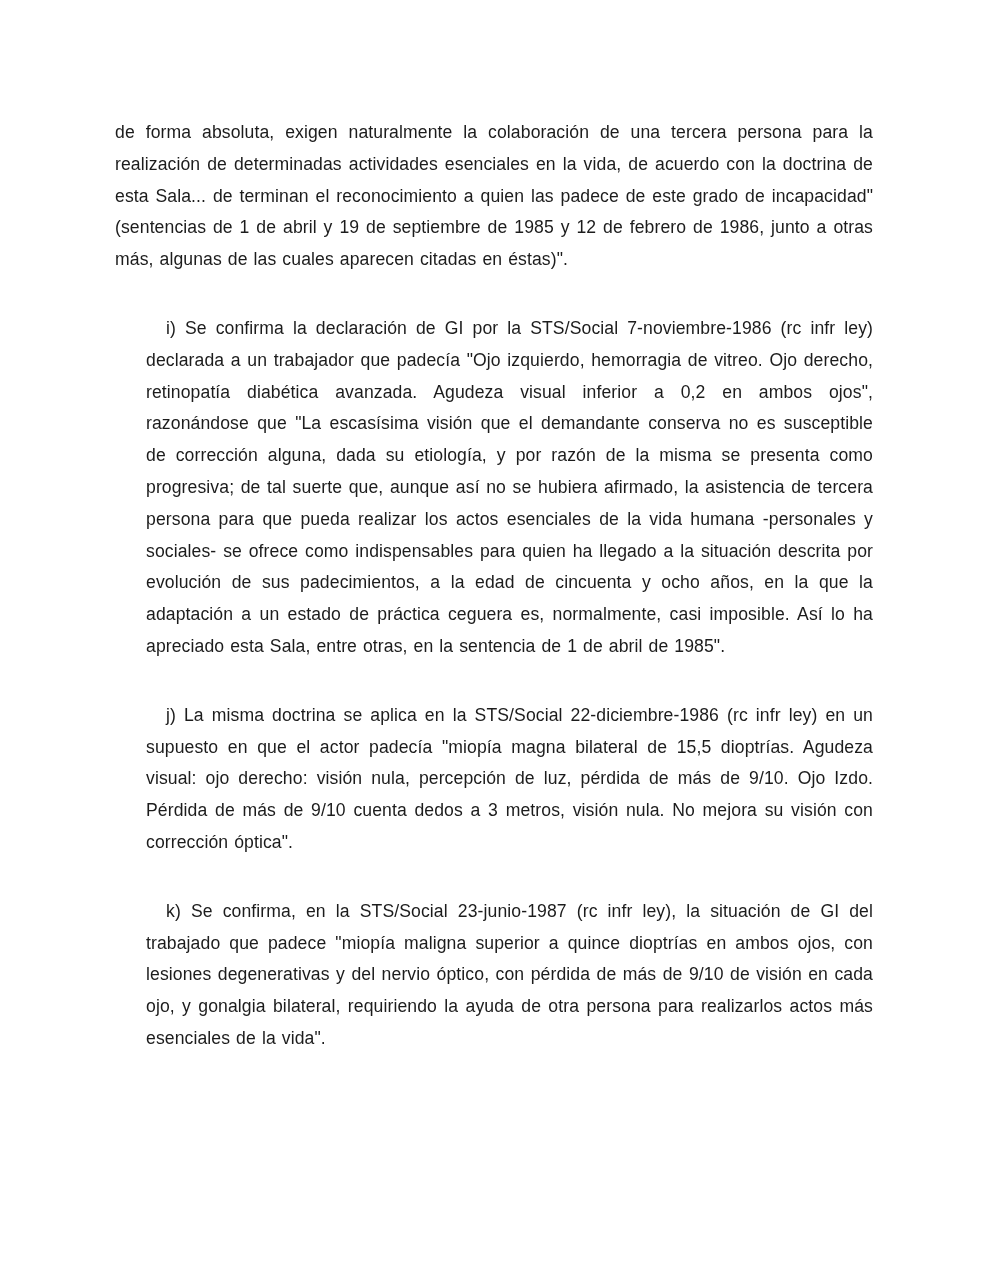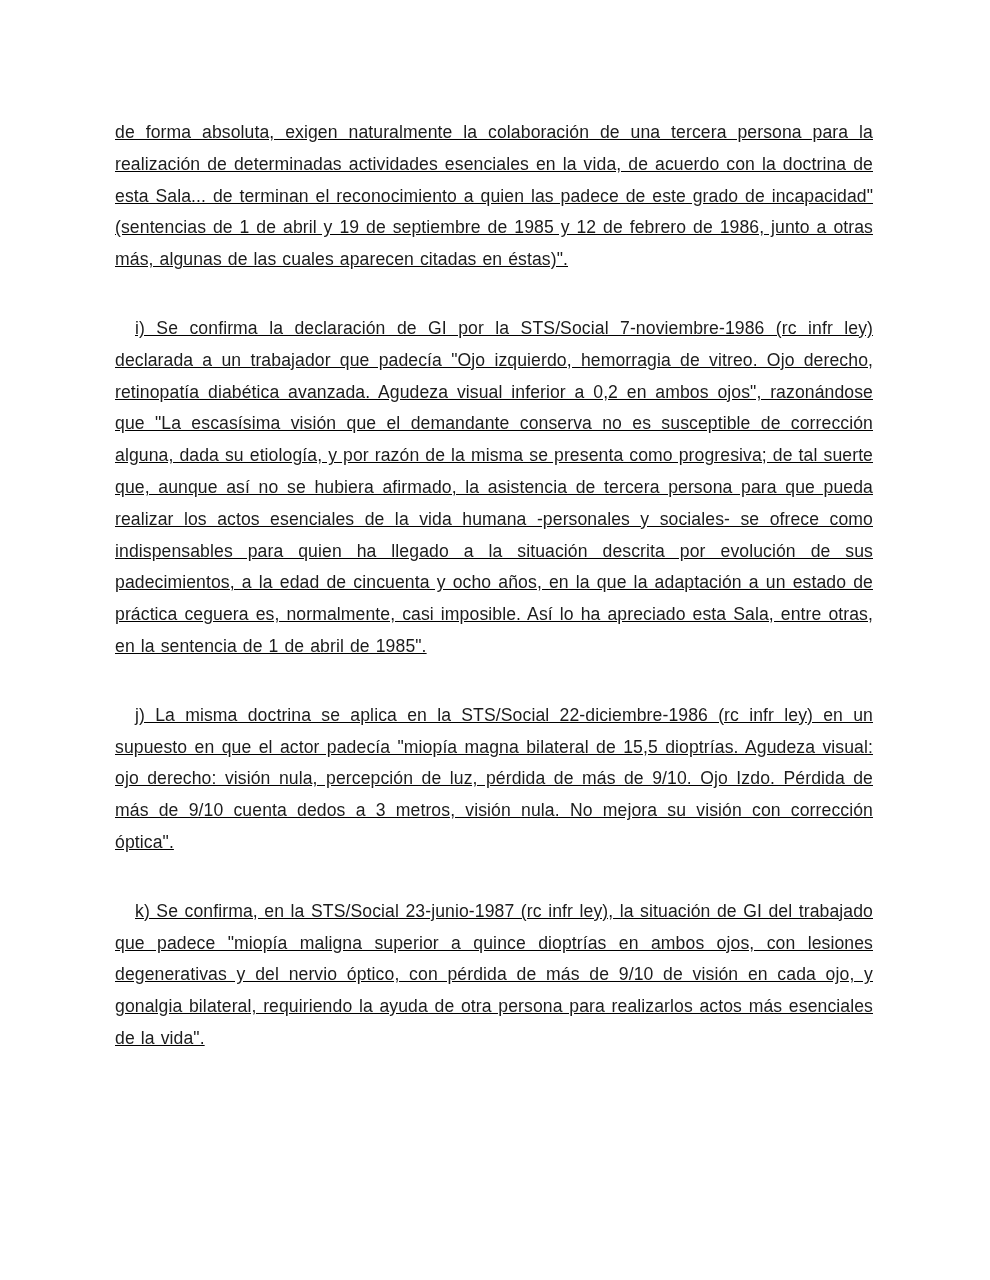--- a/index.html
+++ b/index.html
@@ -13,33 +13,33 @@
     height: 1280px;
     background: #ffffff;
     overflow: hidden;
     font-family: "Liberation Sans", sans-serif;
   }
   .text-block {
     position: absolute;
     left: 115px;
     top: 117px;
     width: 758px;
-    text-decoration: underline;
   }
   .para {
     margin: 0 0 37px 0;
     font-size: 17.6px;
     line-height: 31.8px;
     color: #1c1c1c;
     text-align: justify;
     letter-spacing: 0.1px;
     word-spacing: 1px;
   }
   .para.indented {
     text-indent: 20px;
+    margin-left: 31px;
   }
 </style>
 </head>
 <body>
 
 <div class="page">
   <div class="text-block">
     <p class="para">de forma absoluta, exigen naturalmente la colaboración de una tercera persona para la realización de determinadas actividades esenciales en la vida, de acuerdo con la doctrina de esta Sala... de terminan el reconocimiento a quien las padece de este grado de incapacidad" (sentencias de 1 de abril y 19 de septiembre de 1985 y 12 de febrero de 1986, junto a otras más, algunas de las cuales aparecen citadas en éstas)".</p>
     <p class="para indented">i) Se confirma la declaración de GI por la STS/Social 7-noviembre-1986 (rc infr ley) declarada a un trabajador que padecía "Ojo izquierdo, hemorragia de vitreo. Ojo derecho, retinopatía diabética avanzada. Agudeza visual inferior a 0,2 en ambos ojos", razonándose que "La escasísima visión que el demandante conserva no es susceptible de corrección alguna, dada su etiología, y por razón de la misma se presenta como progresiva; de tal suerte que, aunque así no se hubiera afirmado, la asistencia de tercera persona para que pueda realizar los actos esenciales de la vida humana -personales y sociales- se ofrece como indispensables para quien ha llegado a la situación descrita por evolución de sus padecimientos, a la edad de cincuenta y ocho años, en la que la adaptación a un estado de práctica ceguera es, normalmente, casi imposible. Así lo ha apreciado esta Sala, entre otras, en la sentencia de 1 de abril de 1985".</p>
     <p class="para indented">j) La misma doctrina se aplica en la STS/Social 22-diciembre-1986 (rc infr ley) en un supuesto en que el actor padecía "miopía magna bilateral de 15,5 dioptrías. Agudeza visual: ojo derecho: visión nula, percepción de luz, pérdida de más de 9/10. Ojo Izdo. Pérdida de más de 9/10 cuenta dedos a 3 metros, visión nula. No mejora su visión con corrección óptica".</p>

